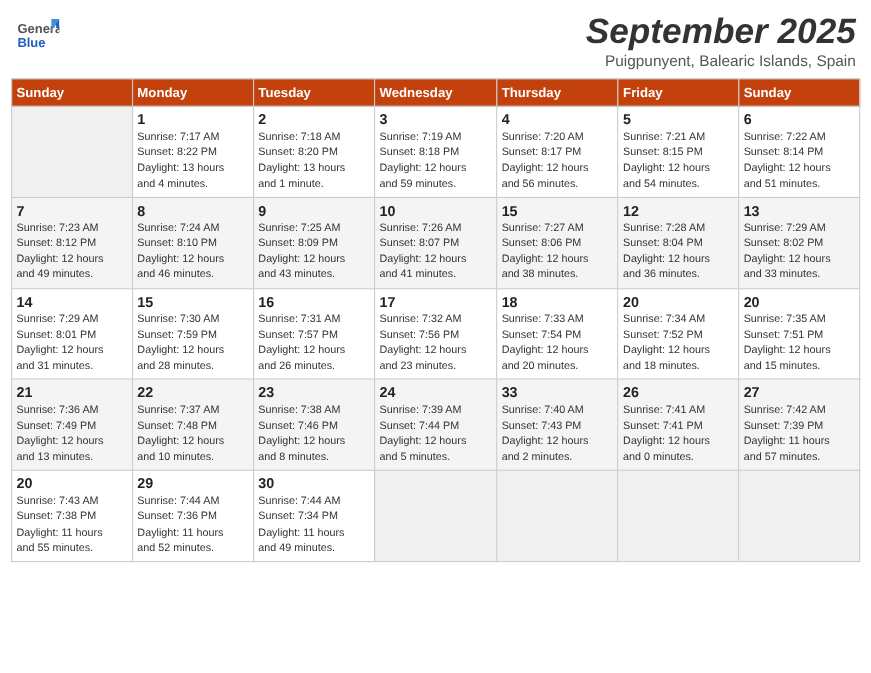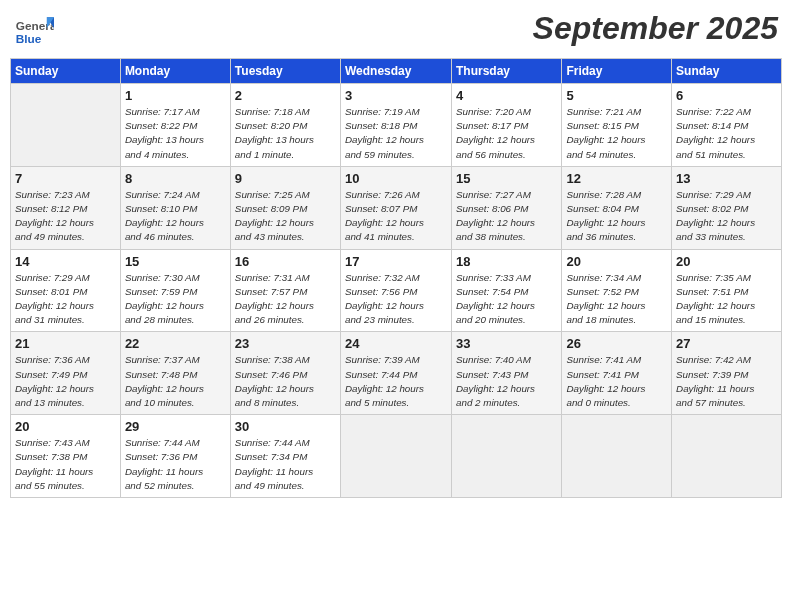--- a/index.html
+++ b/index.html
@@ -31,21 +31,21 @@
     }
     .title-area { text-align: right; }
     .month-title { font-size: 32px; font-weight: bold; color: #333; font-style: italic; }
     .subtitle { font-size: 14px; color: #555; }
     table {
       width: 100%;
       border-collapse: collapse;
       font-size: 10.5px;
     }
     th {
-      background-color: #1d4ed8;
+      background-color: #c2410c;
       color: #fff;
       padding: 5px 4px;
       text-align: left;
       font-size: 12px;
       font-weight: bold;
       border: 1px solid #ccc;
     }
     td {
       border: 1px solid #ccc;
       vertical-align: top;
@@ -59,40 +59,40 @@
       font-weight: bold;
       font-size: 13px;
       color: #222;
       display: block;
       margin-bottom: 2px;
     }
     .day-info {
       font-size: 9.8px;
       color: #333;
       line-height: 1.45;
-      font-style: italic;
     }
     tr:nth-child(odd) td { background-color: #fff; }
     tr:nth-child(even) td { background-color: #f4f4f4; }
     td.empty { background: #f0f0f0 !important; }
   </style>
 </head>
 <body>
 
 <div class="header">
   <div class="logo">
     <svg class="logo-icon" viewBox="0 0 44 44" xmlns="http://www.w3.org/2000/svg">
       <text x="2" y="22" font-size="13" font-weight="bold" fill="#555">General</text>
       <text x="2" y="36" font-size="13" font-weight="bold" fill="#2060c0">Blue</text>
       <polygon points="36,8 44,8 44,20" fill="#2060c0"></polygon>
       <polygon points="36,8 44,8 36,20" fill="#4090e0"></polygon>
     </svg>
   </div>
   <div class="title-area">
     <div class="month-title">September 2025</div>
+    <div class="subtitle">Puigpunyent, Balearic Islands, Spain</div>
   </div>
 </div>
 
 <table>
   <thead>
     <tr id="header-row">
         <th>Sunday</th>
         <th>Monday</th>
         <th>Tuesday</th>
         <th>Wednesday</th>

